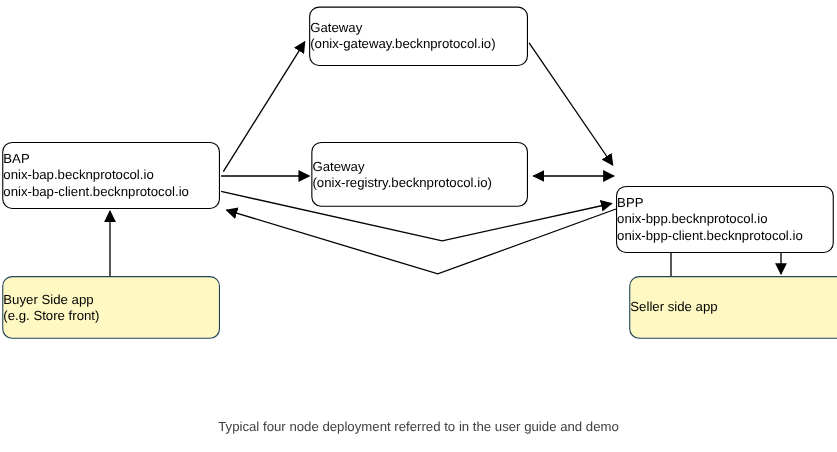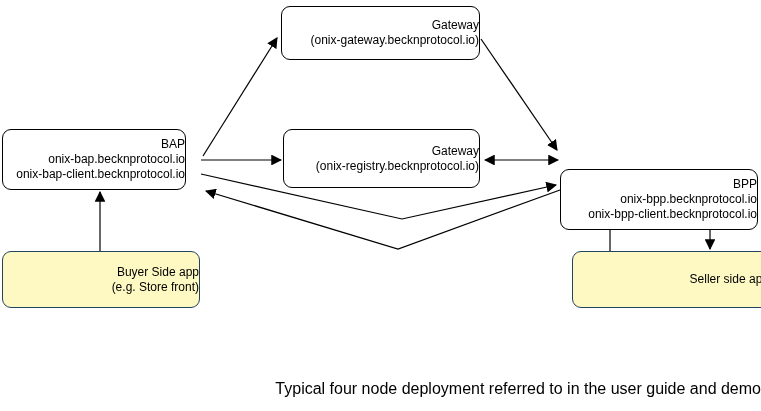--- a/index.html
+++ b/index.html
@@ -24,41 +24,41 @@
   .node {
     position: absolute;
     z-index: 2;
     box-sizing: border-box;
     border: 1.3px solid #000000;
     border-radius: 9px;
     background: #ffffff;
     display: flex;
     flex-direction: column;
     justify-content: center;
-    align-items: flex-end;
+    align-items: flex-start;
     text-align: center;
     font-size: 12px;
     line-height: 15px;
     color: #000000;
   }
   .node .line { white-space: nowrap; }
   .node.app {
     background: #fef9c3;
     border-color: #23445d;
   }
   .caption {
     position: absolute;
     z-index: 2;
     left: 0;
     top: 381px;
     width: 761px;
-    text-align: right;
-    font-size: 16px;
+    text-align: center;
+    font-size: 12px;
     line-height: 15px;
-    color: #000000;
+    color: #404040;
   }
   .edge { stroke: #000000; stroke-width: 1.2; fill: none; }
 </style>
 </head>
 <body>
 
 <div class="canvas">
 
   <svg class="edges-layer" width="761" height="411" viewBox="0 0 761 411" xmlns="http://www.w3.org/2000/svg">
     <defs>
@@ -75,21 +75,21 @@
     <path class="edge" d="M100,251 L100,192" marker-end="url(#arrow)"></path>
     <path class="edge" d="M610,251 L610,191" marker-end="url(#arrow)"></path>
     <path class="edge" d="M710,190 L710,249" marker-end="url(#arrow)"></path>
   </svg>
 
   <div class="node" style="left:281px; top:6px; width:199px; height:54px;">
     <div class="line">Gateway</div>
     <div class="line">(onix-gateway.becknprotocol.io)</div>
   </div>
 
-  <div class="node" style="left:2px; top:129px; width:184px; height:61px;">
+  <div class="node" style="left:2px; top:129px; width:198px; height:61px;">
     <div class="line">BAP</div>
     <div class="line">onix-bap.becknprotocol.io</div>
     <div class="line">onix-bap-client.becknprotocol.io</div>
   </div>
 
   <div class="node" style="left:283px; top:129px; width:197px; height:59px;">
     <div class="line">Gateway</div>
     <div class="line">(onix-registry.becknprotocol.io)</div>
   </div>
 

